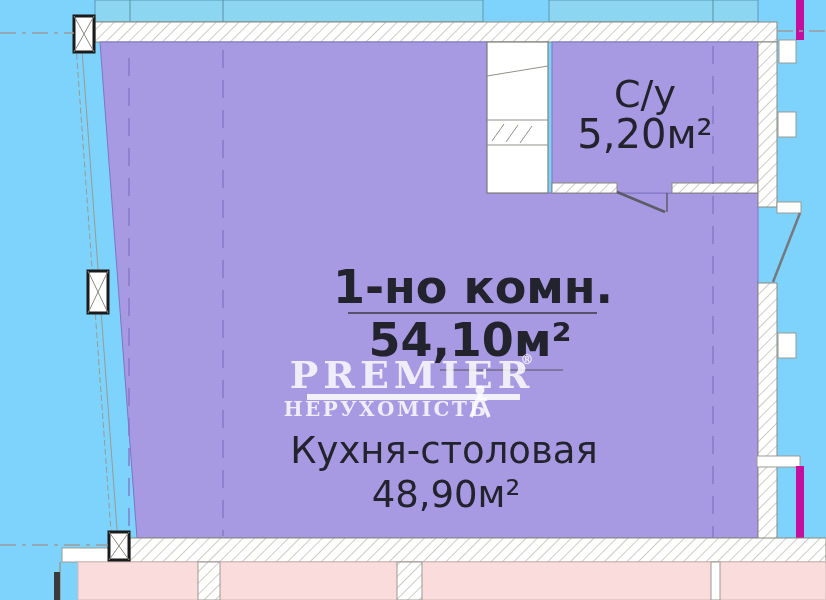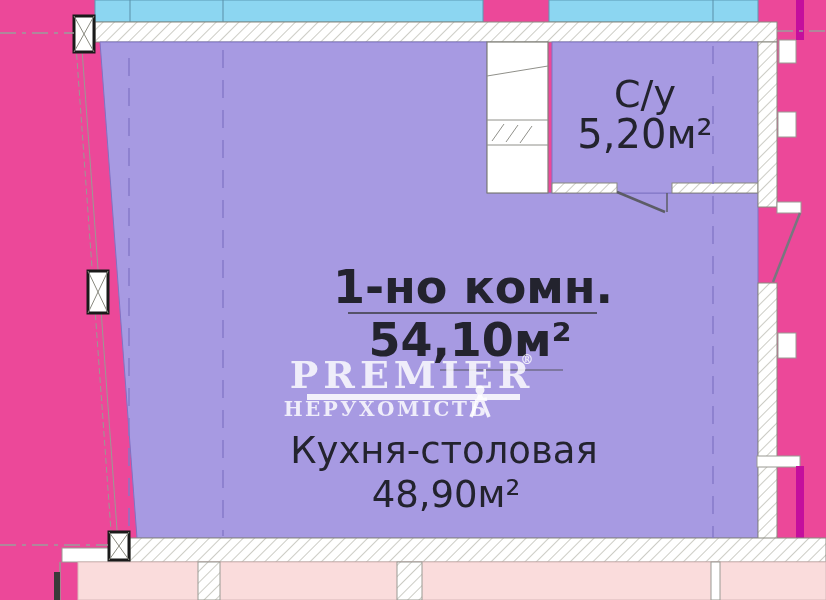--- a/index.html
+++ b/index.html
@@ -1,16 +1,16 @@
 <!DOCTYPE html>
 <html><head>
 <meta charset="utf-8">
 <style>
   html,body{margin:0;padding:0;background:#ffffff;}
-  .stage{position:relative;width:826px;height:600px;background:#ec4899;overflow:hidden;
+  .stage{position:relative;width:826px;height:600px;background:#7dd3fc;overflow:hidden;
          font-family:"DejaVu Sans",sans-serif;}
   svg{display:block;}
   text{font-family:"DejaVu Sans",sans-serif;fill:#23232e;}
   .plan-num{font-weight:normal;}
   .plan-title{font-weight:bold;}
   .wm{font-family:"DejaVu Serif",serif;font-weight:bold;fill:rgba(255,255,255,0.82);}
 </style>
 </head>
 <body>
 

